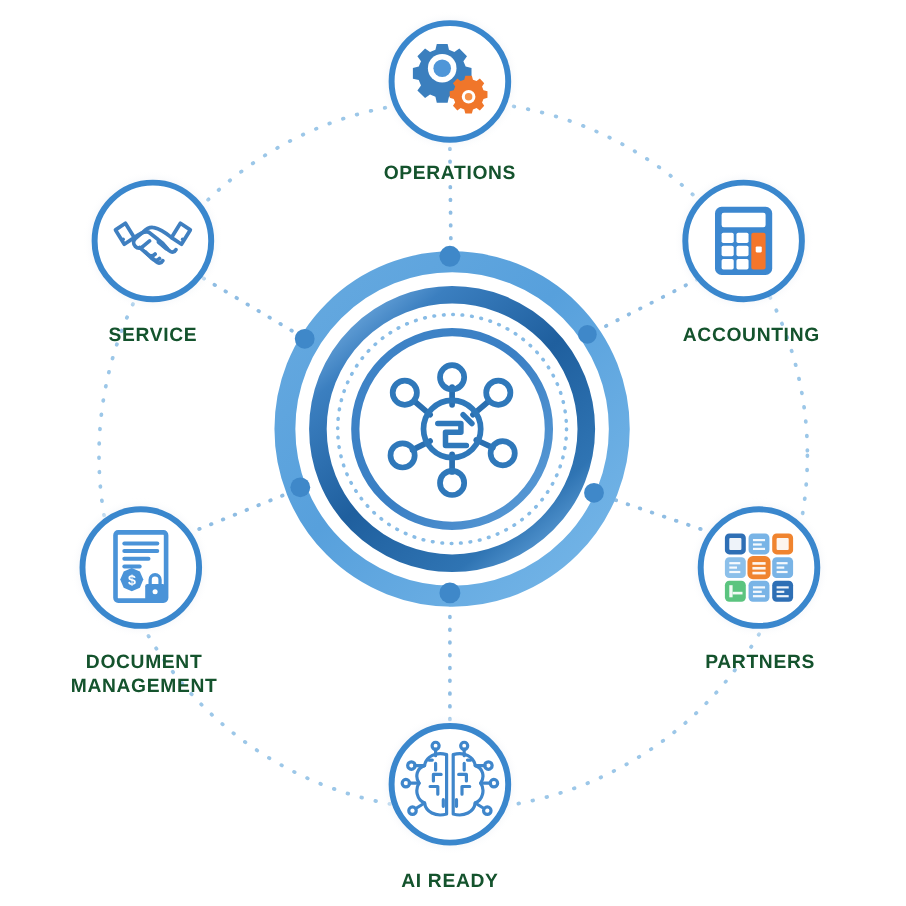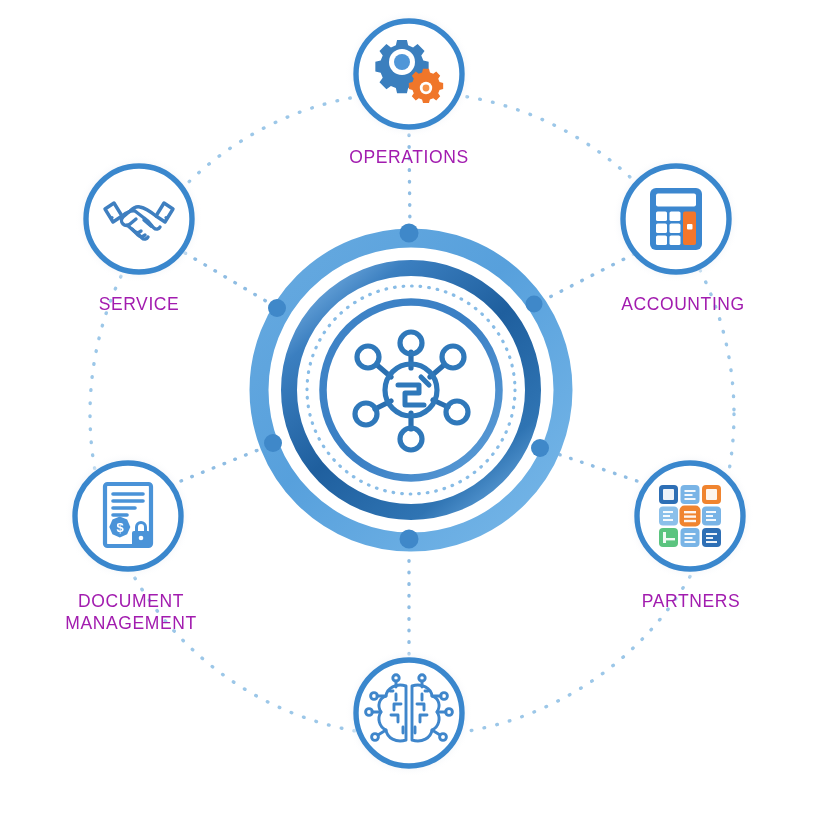--- a/index.html
+++ b/index.html
@@ -1,22 +1,22 @@
 <!DOCTYPE html>
 <html><head>
 <meta charset="utf-8">
 <style>
   html,body{margin:0;padding:0;background:#ffffff;}
   body{width:824px;height:824px;font-family:"Liberation Sans",sans-serif;overflow:hidden;}
   #stage{position:relative;width:824px;height:824px;background:#ffffff;}
   #stage svg.layer{position:absolute;left:0;top:0;width:824px;height:824px;}
   .node-label{
-    position:absolute;text-align:center;color:#a21caf;
+    position:absolute;text-align:center;color:#14532d;
     font-family:"Liberation Sans",sans-serif;font-size:17.5px;letter-spacing:.6px;
-    line-height:22px;white-space:pre-line;font-weight:400;
+    line-height:22px;white-space:pre-line;font-weight:700;
   }
 </style>
 </head>
 <body>
 
 <div id="stage">
 
   <svg class="layer" viewBox="0 0 824 824">
     <defs>
       <radialGradient id="haloGrad" cx="50%" cy="50%" r="50%">
@@ -272,19 +272,20 @@
       </g>
     </g>
   </svg>
 
   <div class="node-label" style="left:259px;top:146px;width:300px;">OPERATIONS</div>
 
   <div class="node-label" style="left:533px;top:293px;width:300px;">ACCOUNTING</div>
 
   <div class="node-label" style="left:541px;top:590px;width:300px;">PARTNERS</div>
 
+  <div class="node-label" style="left:259px;top:789px;width:300px;">AI READY</div>
 
   <div class="node-label" style="left:-19px;top:590px;width:300px;">DOCUMENT
 MANAGEMENT</div>
 
   <div class="node-label" style="left:-11px;top:293px;width:300px;">SERVICE</div>
 
 </div>
 
 </body></html>

